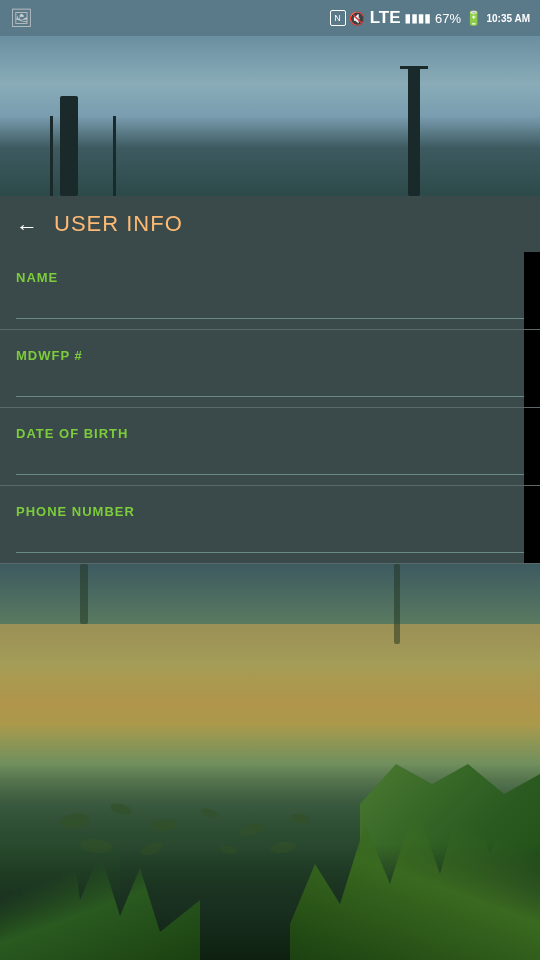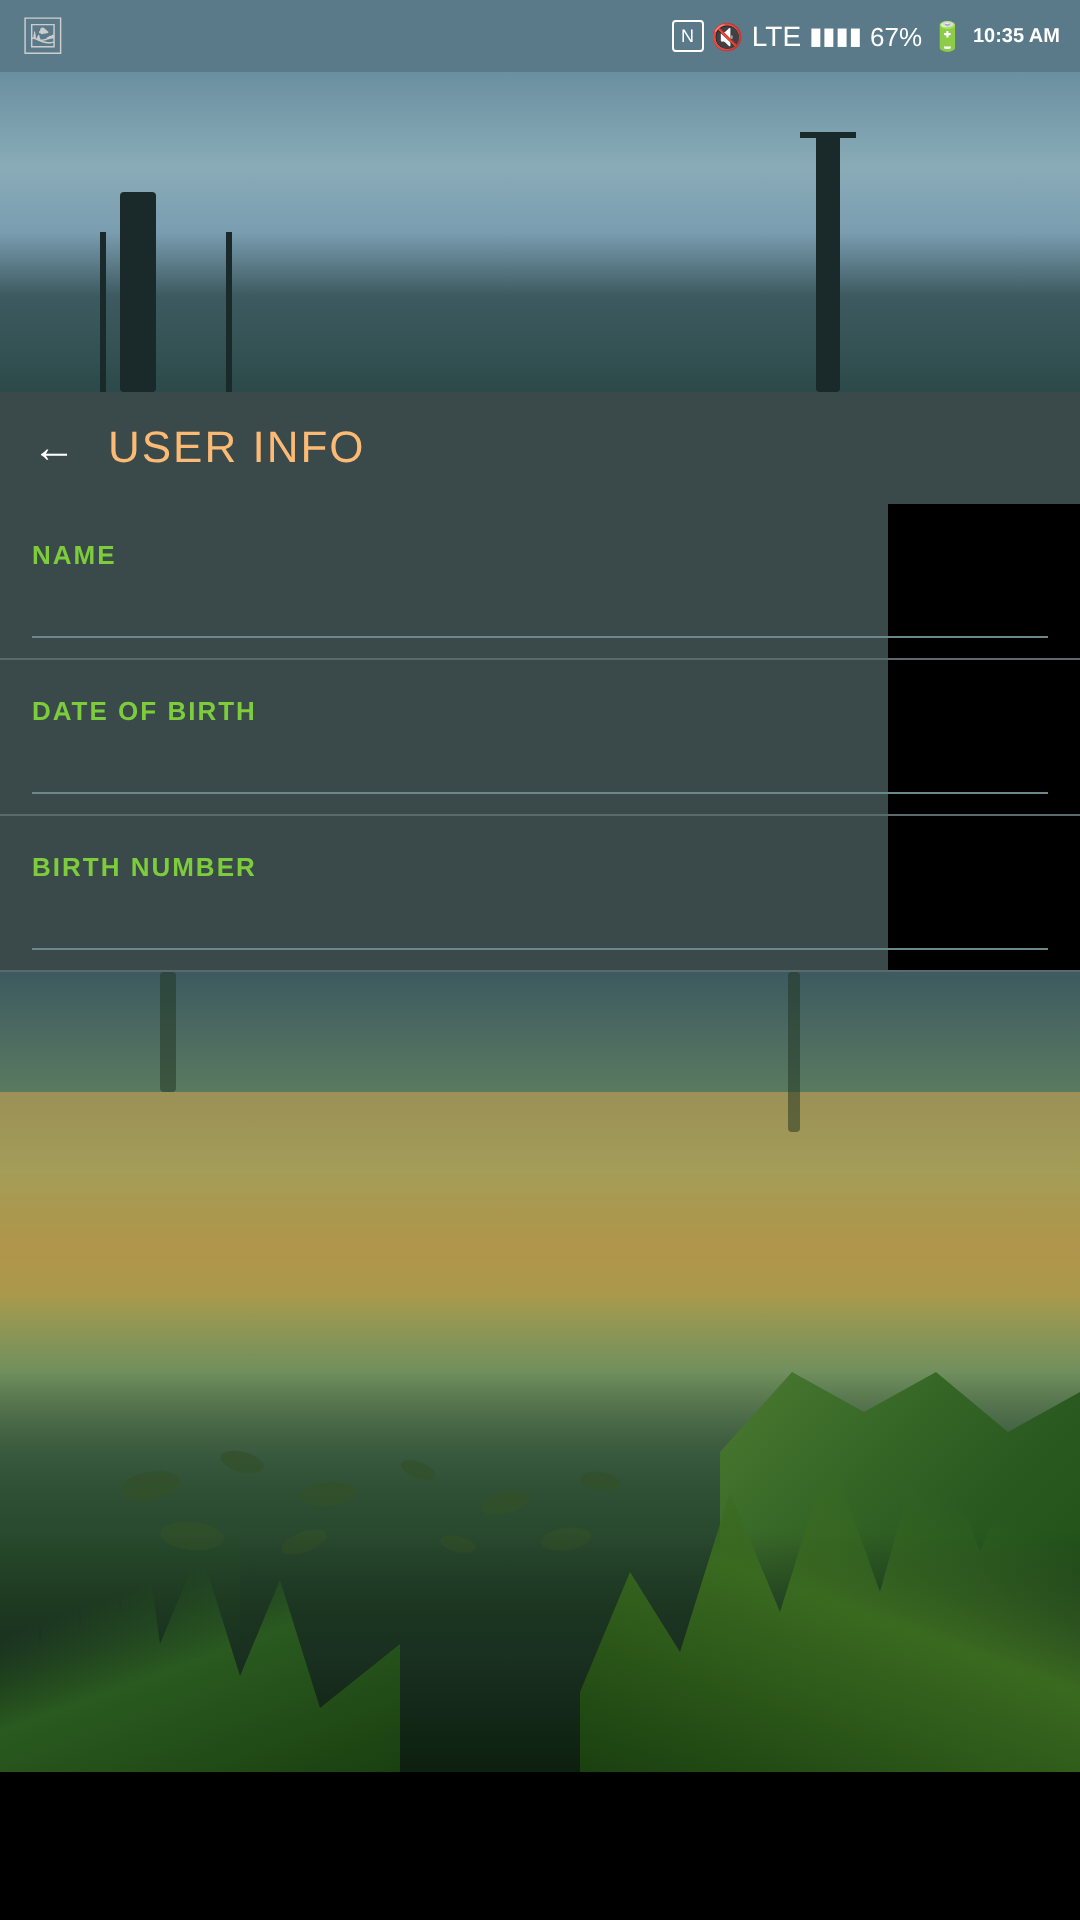--- a/index.html
+++ b/index.html
@@ -119,21 +119,21 @@
     .header-title {
       color: #fdba74;
       font-size: 22px;
       font-weight: 400;
       letter-spacing: 1px;
     }
 
     
     .form-area {
       background: #3a4a4a;
-      width: 444px;
+      width: 524px;
     }
 
     .form-field {
       width: 540px;
       padding: 18px 16px 10px 16px;
       border-bottom: 1px solid #5a6a6a;
       position: relative;
     }
 
     .field-label {
@@ -268,21 +268,21 @@
 </head>
 <body>
 
 <div class="status-bar">
   <div class="status-bar-left">
     <span class="photo-icon">🖼</span>
   </div>
   <div class="status-bar-right">
     <span class="nfc-icon" style="font-size:9px;color:#fff;border:1.5px solid #fff;padding:1px;border-radius:2px;">N</span>
     <span style="font-size:13px;">🔇</span>
-    <span style="font-size:14px;font-weight:normal;">LTE</span>
+    <span style="font-size:17px;font-weight:bold;">LTE</span>
     <span style="font-size:12px;">▮▮▮▮</span>
     <span style="font-size:13px;">67%</span>
     <span style="font-size:14px;">🔋</span>
     <span style="font-size:10px;font-weight:600;">10:35 AM</span>
   </div>
 </div>
 
 <div class="top-image">
   <div class="tree-right"></div>
 </div>
@@ -292,28 +292,32 @@
   <span class="header-title">USER INFO</span>
 </div>
 
 <div class="form-area">
 
   <div class="form-field">
     <label class="field-label">NAME</label>
     <input class="field-input" type="text" style="">
   </div>
 
+  <div class="form-field">
+    <label class="field-label">MDWFP #</label>
+    <input class="field-input" type="text" style="">
+  </div>
 
   <div class="form-field">
     <label class="field-label">DATE OF BIRTH</label>
     <input class="field-input" type="text" style="">
   </div>
 
   <div class="form-field">
-    <label class="field-label">BIRTH NUMBER</label>
+    <label class="field-label">PHONE NUMBER</label>
     <input class="field-input" type="text" style="">
   </div>
 
 
 </div>
 
 <div class="bottom-image">
   <div class="water-area"></div>
 
   <div class="lily-area">

